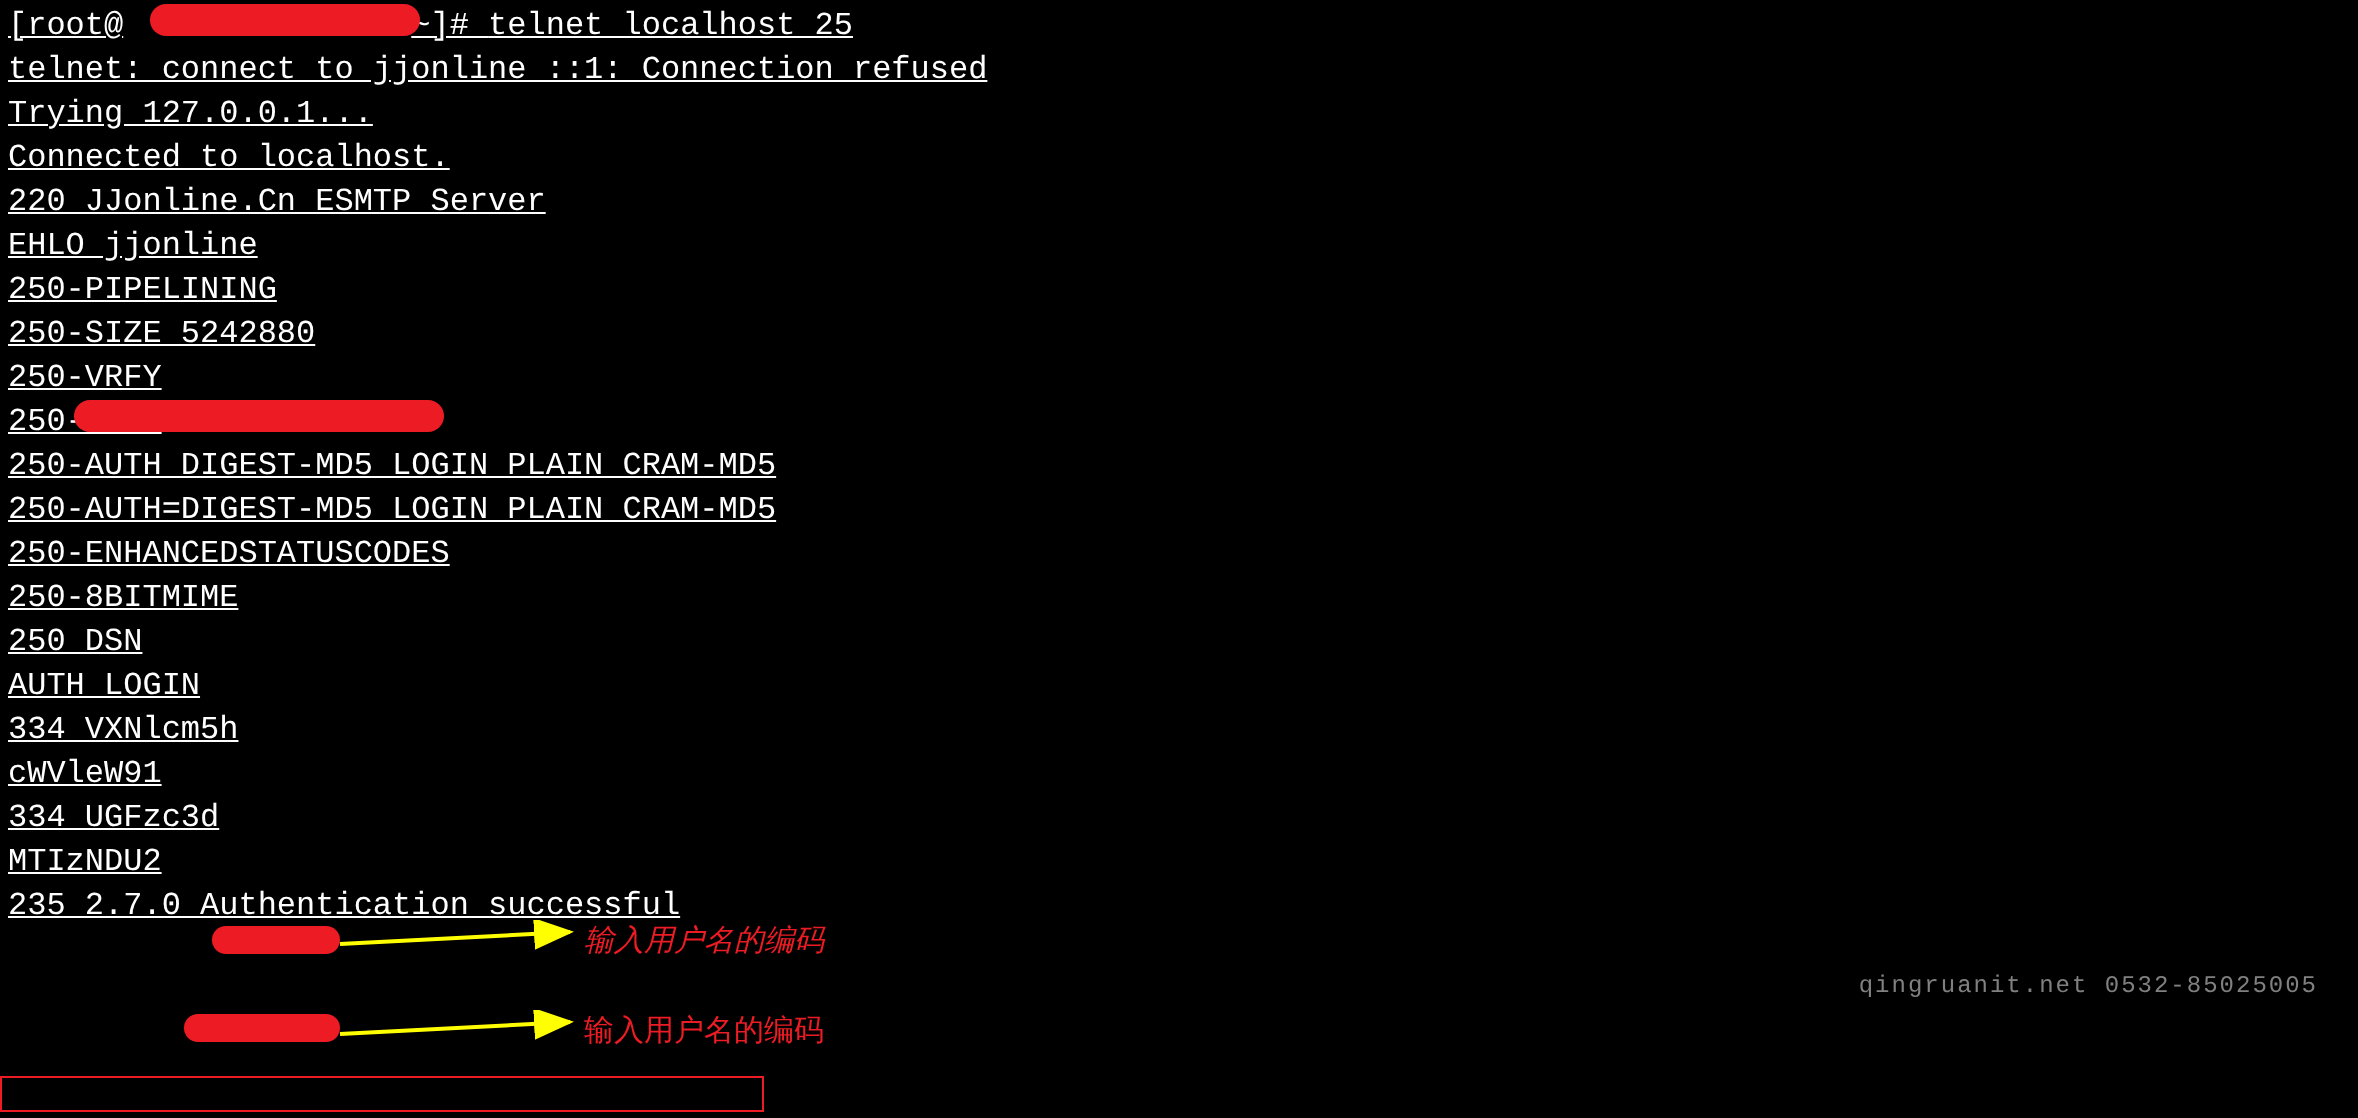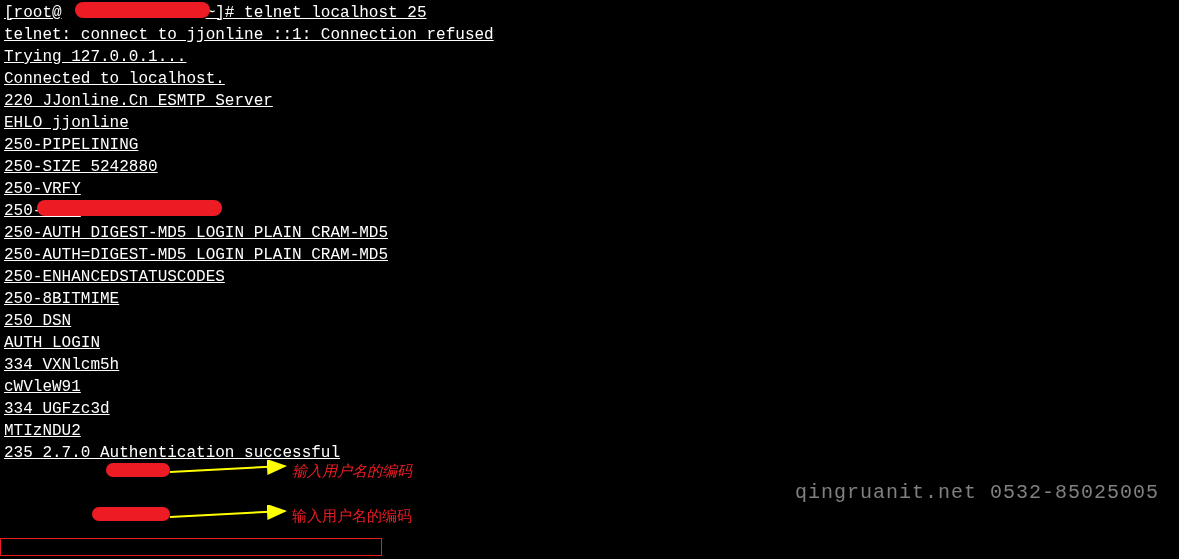--- a/index.html
+++ b/index.html
@@ -82,21 +82,21 @@
       height: 18px;
       border: 1px solid #ed1c24;
       pointer-events: none;
     }
     .watermark {
       position: absolute;
       right: 20px;
       top: 482px;
       color: #808080;
       font-family: 'Courier New', monospace;
-      font-size: 20px;
+      font-size: 12px;
       letter-spacing: 1px;
     }
   </style>
 </head>
 <body>
 
 <div class="terminal">
   <div class="line"><span>[root@</span><span style="visibility:hidden">xxxxxxxxxxxxxxx</span><span>~]# </span><span>telnet localhost 25</span></div>
   <div class="line">telnet: connect to jjonline ::1: Connection refused</div>
   <div class="line">Trying 127.0.0.1...</div>

